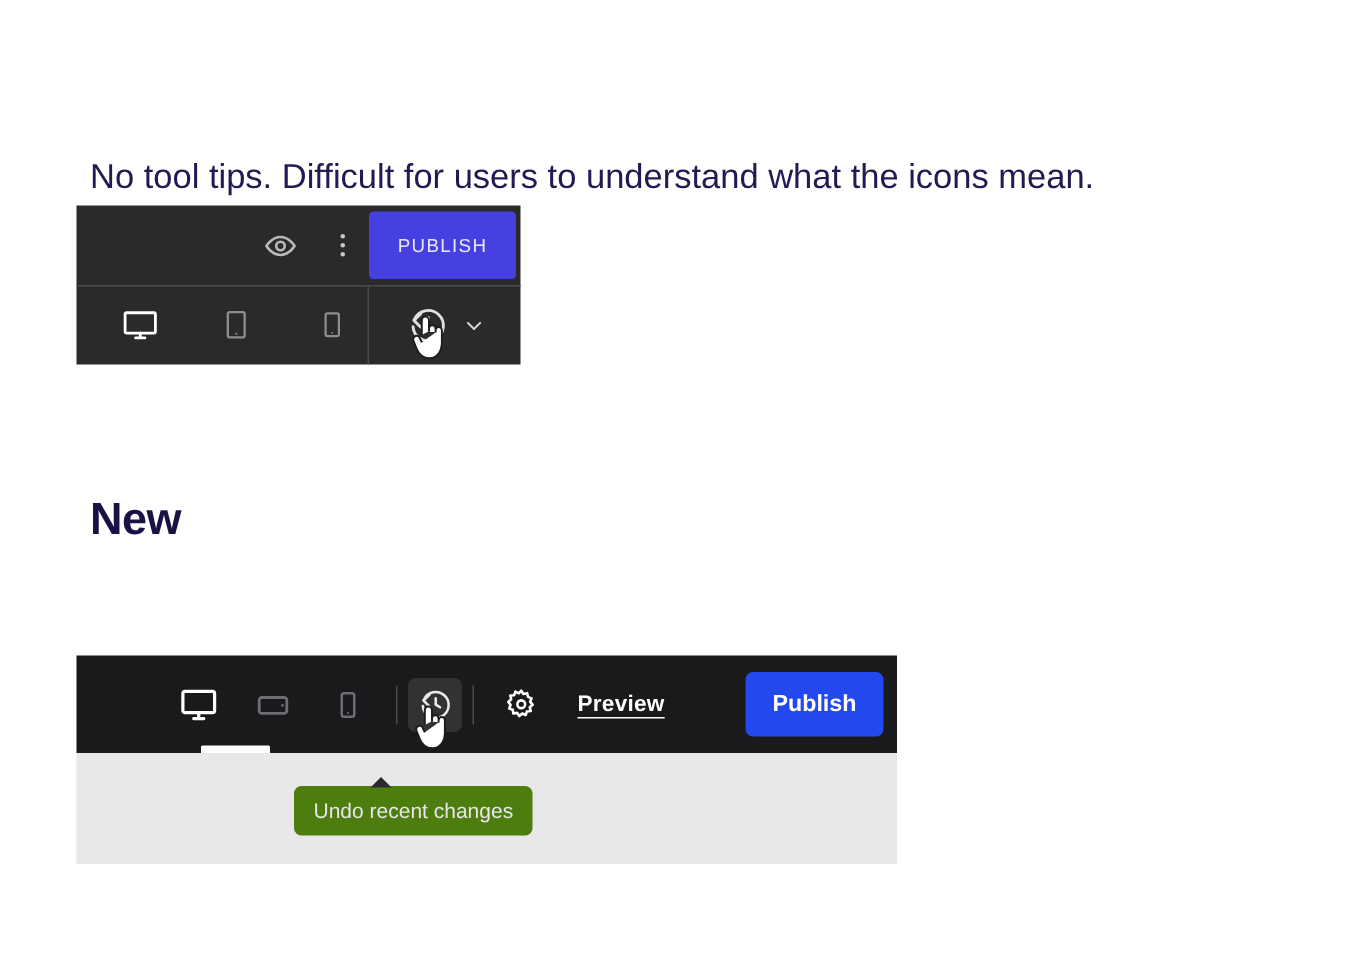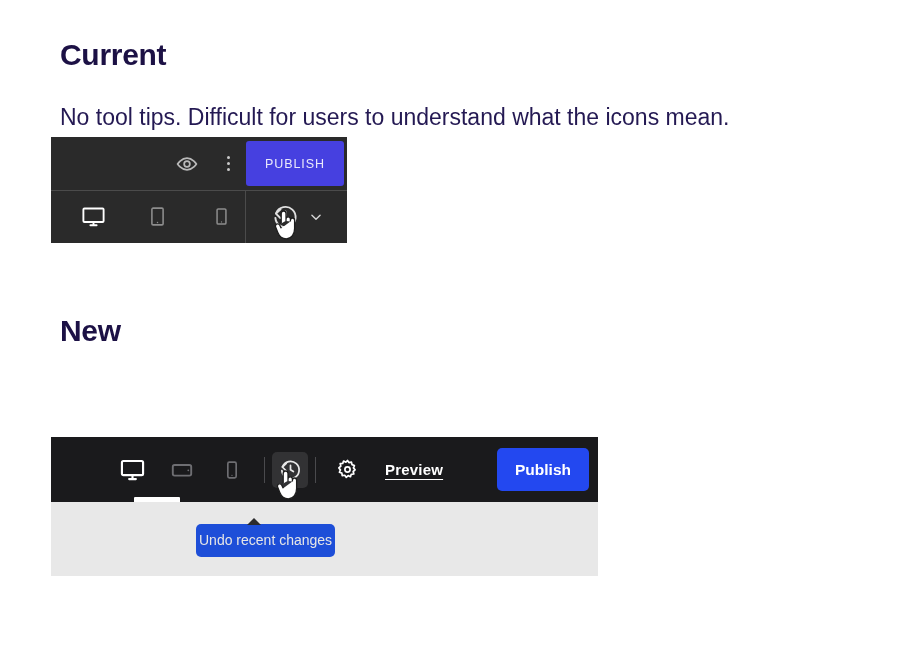--- a/index.html
+++ b/index.html
@@ -172,24 +172,24 @@
     display: flex; align-items: center; justify-content: center;
     color: #ffffff;
     font-size: 15.5px;
     font-weight: bold;
   }
 
   
   .tooltip {
     position: absolute;
     left: 145px; top: 87px;
-    background: #1d4ed8;
+    background: #4d7c0f;
     color: #e6e6e6;
     font-size: 14px;
-    padding: 9px 3px 10px;
+    padding: 9px 13px 10px;
     border-radius: 5px;
     white-space: nowrap;
     line-height: 1;
   }
   .tooltip-arrow {
     position: absolute;
     left: 51px; top: -6px;
     width: 0; height: 0;
     border-left: 7px solid transparent;
     border-right: 7px solid transparent;
@@ -201,21 +201,20 @@
   .cursor-old { left: 273px; top: 208px; }
   .cursor-new { left: 275px; top: 468px; }
 
   svg { display: block; }
 </style>
 </head>
 <body>
 
 <div id="stage">
 
-  <div class="section-title" style="left:60px; top:40px;">Current</div>
   <div class="section-sub" style="left:60px; top:80px;margin-top:24px;">No tool tips. Difficult for users to understand what the icons mean.</div>
 
   <div class="toolbar-old">
 
     <div class="old-row old-row-top">
       <div class="icon-btn old-eye">
         <span>
           <svg width="22" height="22" viewBox="0 0 24 24" fill="none" stroke="#b9b9b9" stroke-width="1.9">
             <path d="M1.8 12S5.6 5.5 12 5.5 22.2 12 22.2 12 18.4 18.5 12 18.5 1.8 12 1.8 12z"></path>
             <circle cx="12" cy="12" r="3.1"></circle>
@@ -288,21 +287,21 @@
   <div class="cursor cursor-old">
     <svg width="26" height="34" viewBox="0 0 26 34">
       <path d="M8.2 15.4V5.6c0-1.5 1.1-2.6 2.4-2.6s2.4 1.1 2.4 2.6v7.2
                M13 13.1v-2c0-1.3 1-2.3 2.2-2.3s2.2 1 2.2 2.3v2.4
                M17.4 13.6v-1.4c0-1.2 1-2.2 2.1-2.2s2.1 1 2.1 2.2v8.2
                c0 5.6-3 10.4-8.2 10.4-4.7 0-7.1-2.4-8.6-6.3L2.6 19
                c-.5-1.3.2-2.6 1.4-3 1.1-.4 2.3.1 2.8 1.2l1.4 3" fill="#ffffff" stroke="#1d1d1d" stroke-width="1.3" stroke-linejoin="round"></path>
     </svg>
   </div>
 
-  <div class="section-title" style="left:60px; top:316px;">New</div>
+  <div class="section-title" style="left:60px; top:332px;">New</div>
 
   <div class="new-wrap">
 
     <div class="new-panel"></div>
 
     <div class="toolbar-new">
 
       <div class="nb nb-dev nb-first">
         <span>
           <svg width="27" height="27" viewBox="0 0 24 24" fill="none" stroke="#ffffff" stroke-width="1.9" stroke-linejoin="round">

